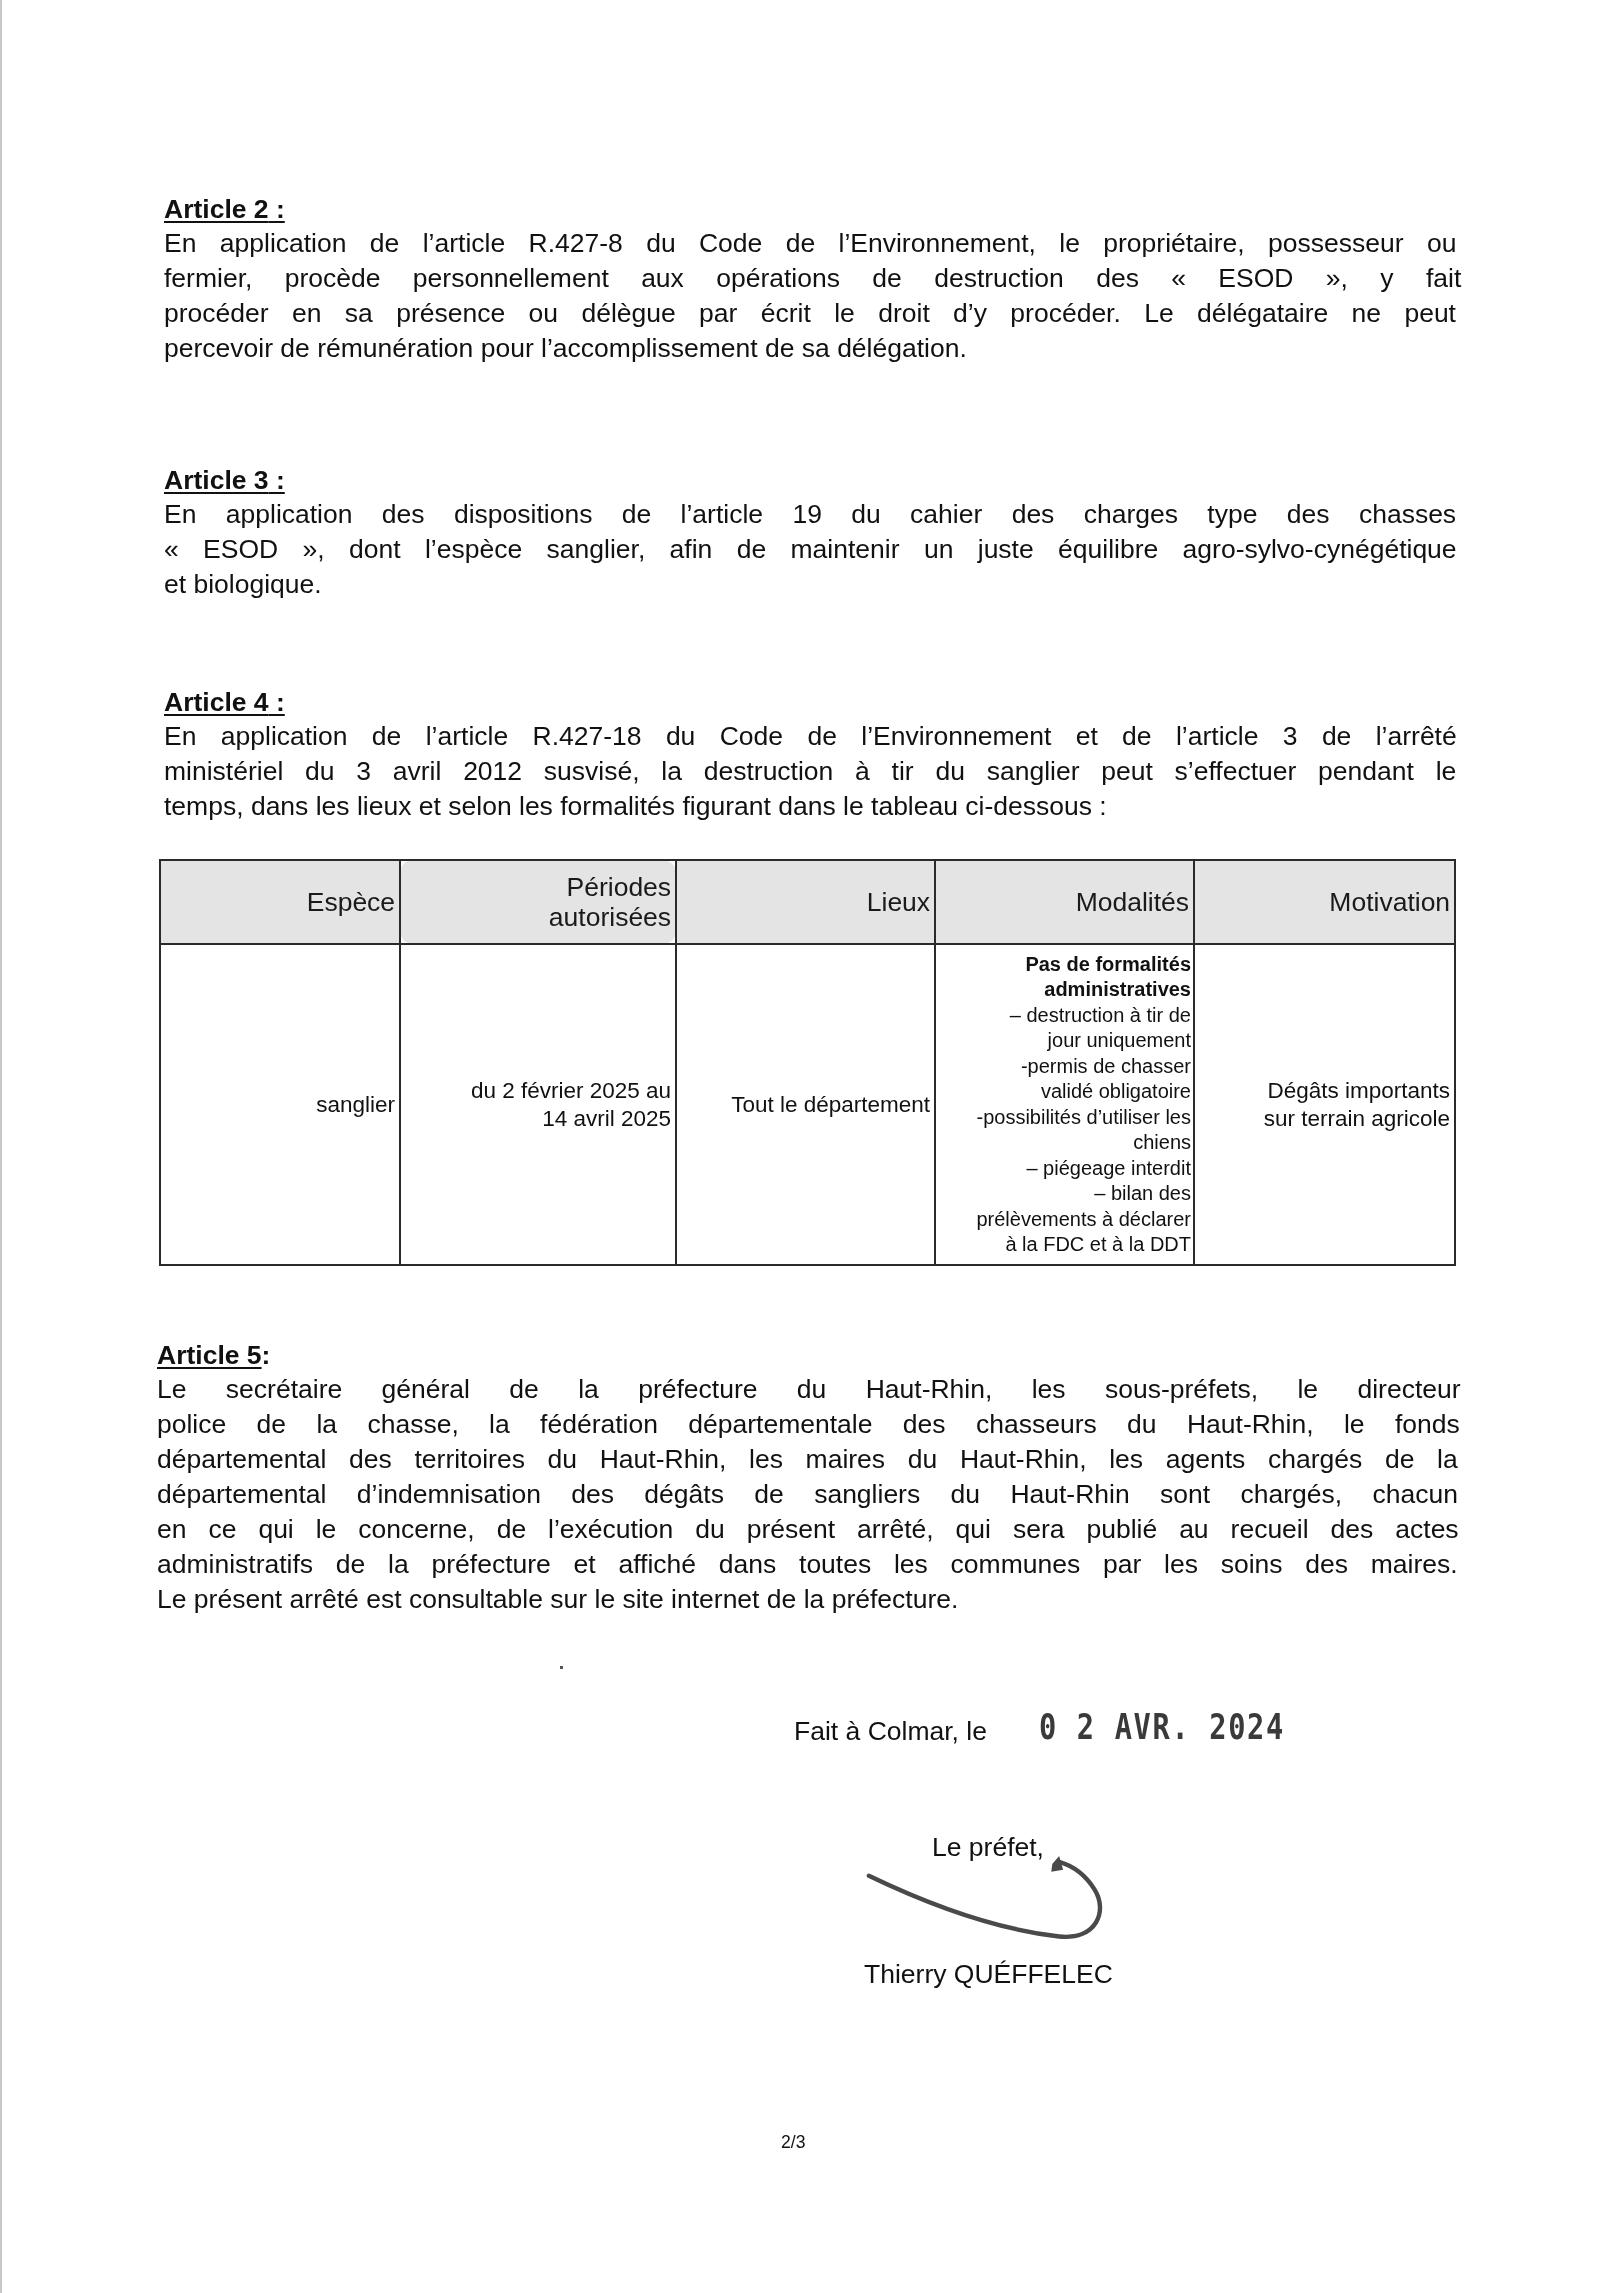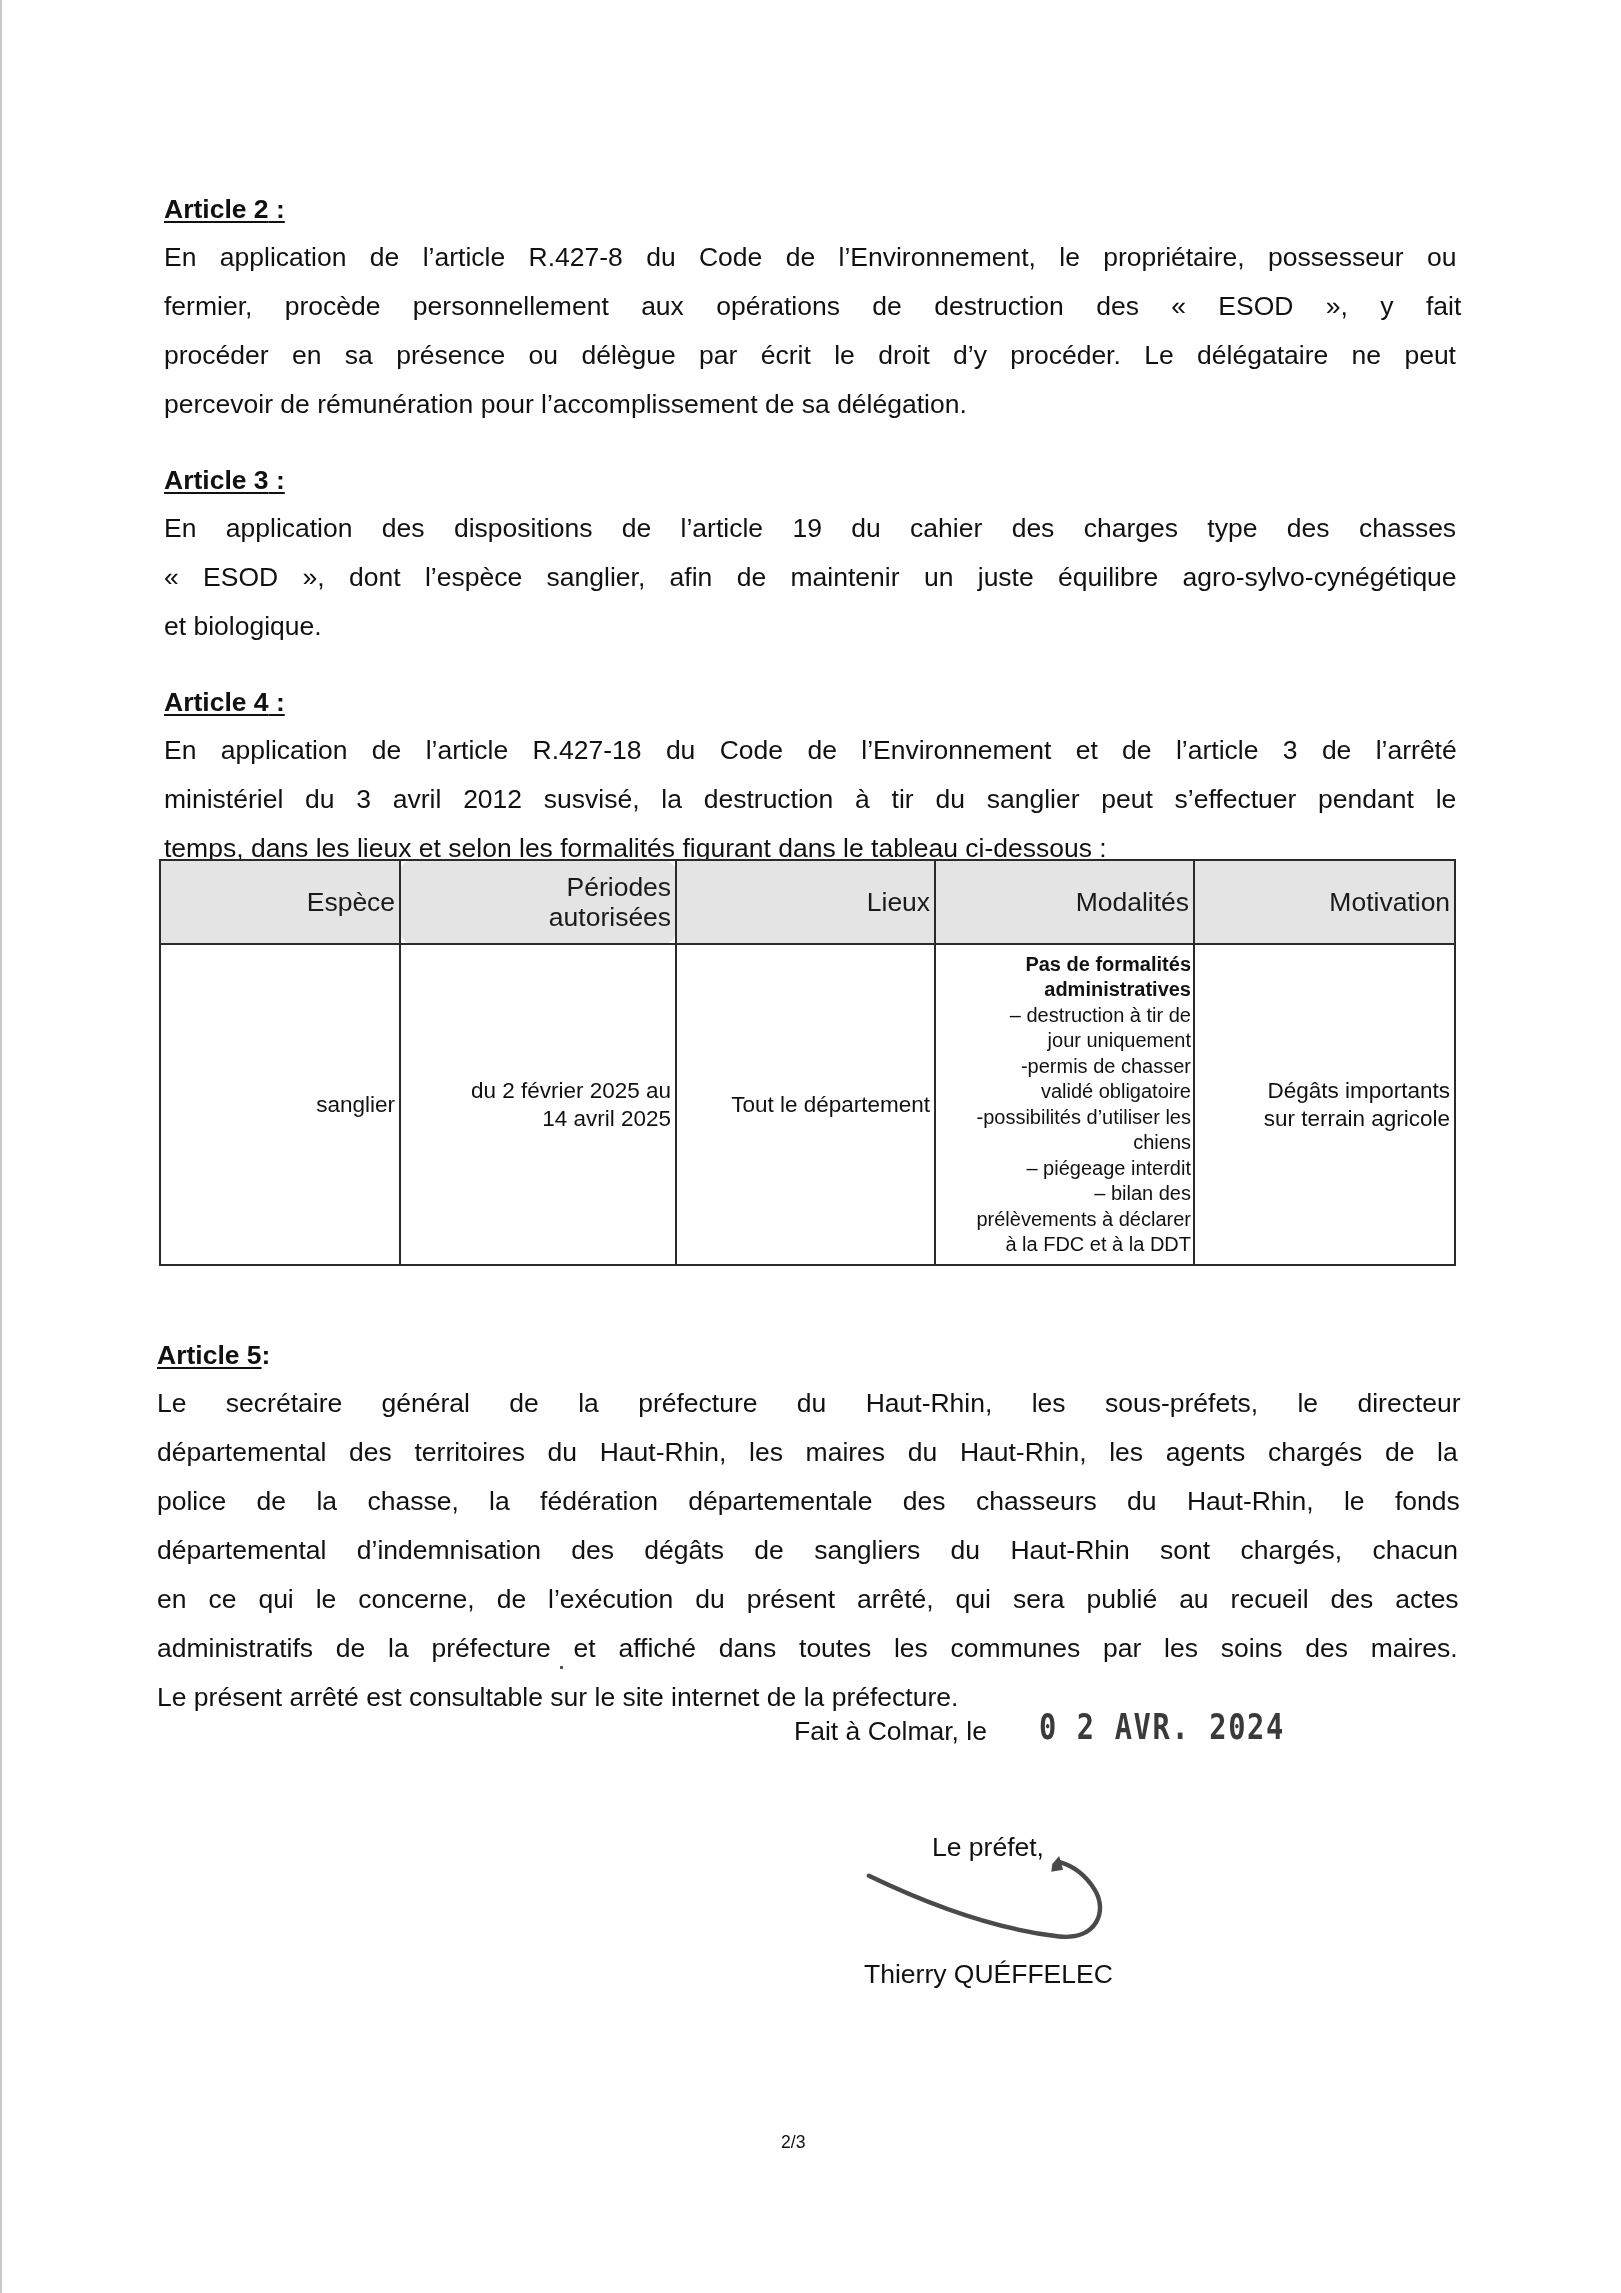--- a/index.html
+++ b/index.html
@@ -5,21 +5,21 @@
   html, body { margin: 0; padding: 0; background: #ffffff; }
   body { width: 1621px; height: 2294px; position: relative; overflow: hidden;
          font-family: "Liberation Sans", "DejaVu Sans", sans-serif; color: #111; }
   .page { position: absolute; left: 0; top: 0; width: 1621px; height: 2294px; background: #fff; padding-left: 13px; }
   .scan-edge { position: absolute; left: 0; top: 0; width: 2px; height: 2294px; background: #c8c8c8; }
 
   .article { position: absolute; left: 164px; width: 1292px; }
   .art-heading { font-size: 26.5px; font-weight: bold; line-height: 33px; height: 33px; white-space: nowrap; }
   .art-heading .u { text-decoration: underline; text-decoration-thickness: 2px; text-underline-offset: 2.9px; }
   .art-body { font-size: 26.5px; line-height: 35px; text-align: justify; margin: 0; }
-  .art-body .ln { display: block; text-align: justify; text-align-last: justify; white-space: nowrap; height: 35px; overflow: visible; margin-top: 14px; }
+  .art-body .ln { display: block; text-align: justify; text-align-last: justify; white-space: nowrap; height: 35px; overflow: visible; }
   .art-body .ln.last { text-align-last: left; }
 
   #art2 { top: 193px; }
   #art3 { top: 464px; }
   #art4 { top: 686px; }
   #art5 { top: 1339px; left: 157px; width: 1300px; }
 
   .tbl { position: absolute; left: 159px; top: 859px; width: 1295px; height: 407px;
          border-collapse: collapse; table-layout: fixed; font-size: 23.5px; }
   .tbl td, .tbl th { border: 2px solid #2a2a2a; text-align: right; vertical-align: middle; padding: 0 3.9px; }
@@ -123,22 +123,22 @@
           <span>sur terrain agricole</span>
         </td>
       </tr>
     </tbody>
   </table>
 
   <section class="article" id="art5">
     <div class="art-heading"><span class="u">Article 5</span><span>:</span></div>
     <div class="art-body">
       <span class="ln" style="white-space: nowrap; display: block; word-spacing: 32px;">Le secrétaire général de la préfecture du Haut-Rhin, les sous-préfets, le directeur</span>
+      <span class="ln" style="white-space: nowrap; display: block; word-spacing: 23px;">police de la chasse, la fédération départementale des chasseurs du Haut-Rhin, le fonds</span>
       <span class="ln" style="white-space: nowrap; display: block; word-spacing: 15.3px;">départemental des territoires du Haut-Rhin, les maires du Haut-Rhin, les agents chargés de la</span>
-      <span class="ln" style="white-space: nowrap; display: block; word-spacing: 23px;">police de la chasse, la fédération départementale des chasseurs du Haut-Rhin, le fonds</span>
       <span class="ln" style="white-space: nowrap; display: block; word-spacing: 23px;">départemental d’indemnisation des dégâts de sangliers du Haut-Rhin sont chargés, chacun</span>
       <span class="ln" style="white-space: nowrap; display: block; word-spacing: 14.6px;">en ce qui le concerne, de l’exécution du présent arrêté, qui sera publié au recueil des actes</span>
       <span class="ln" style="white-space: nowrap; display: block; word-spacing: 15.4px;">administratifs de la préfecture et affiché dans toutes les communes par les soins des maires.</span>
       <span class="ln last" style="display: block;">Le présent arrêté est consultable sur le site internet de la préfecture.</span>
     </div>
   </section>
 
   <div id="scan-dot"></div>
 
   <div class="closing" id="fait">Fait à Colmar, le</div>

